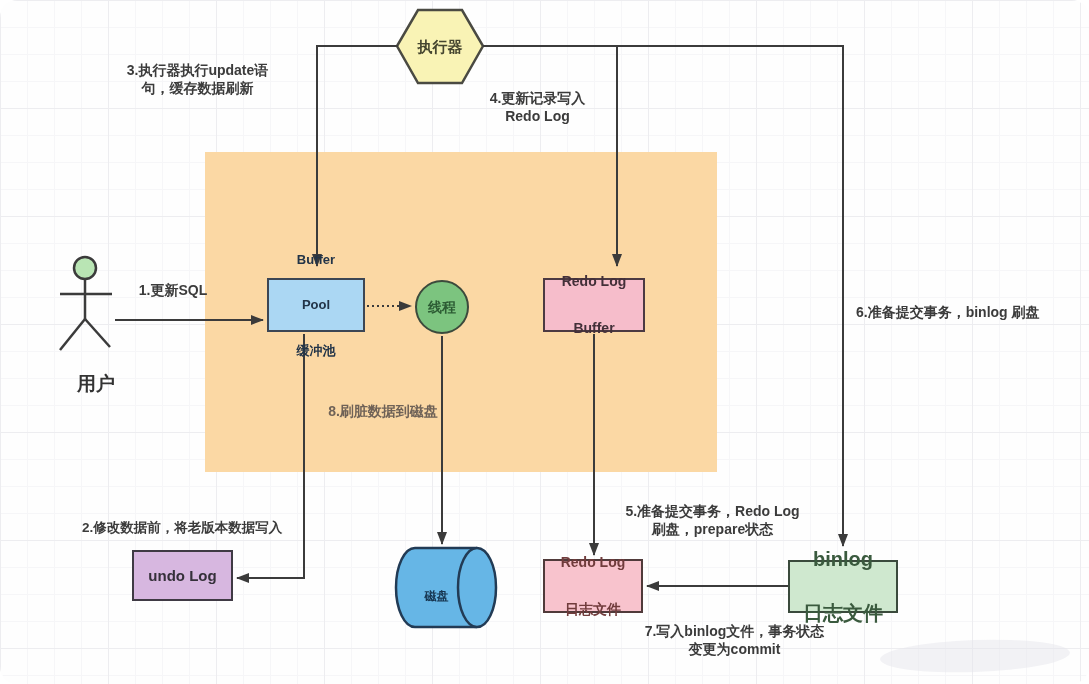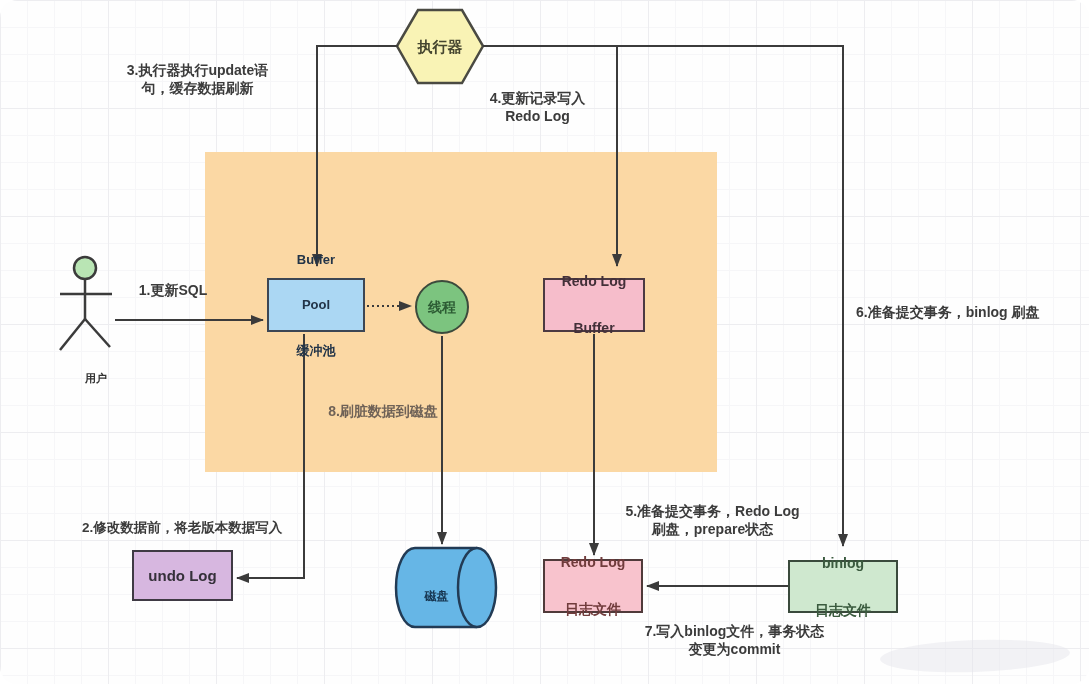--- a/index.html
+++ b/index.html
@@ -26,37 +26,37 @@
     align-items:center;justify-content:center;text-align:center;
     font-weight:700;box-sizing:border-box;
   }
   .box{border:2px solid #3e3e3e;gap:30px;}
   .node span{display:block;line-height:1.18;}
   .buffer-pool{left:267px;top:278px;width:98px;height:54px;background:#abd7f3;border-color:#3c4654;color:#223448;font-size:13px;}
   .thread{left:415px;top:280px;width:54px;height:54px;background:#7cc47f;border:2px solid #3c4a3c;border-radius:50%;color:#2d5c34;font-size:14px;}
   .redo-buffer{left:543px;top:278px;width:102px;height:54px;background:#f6bdcb;border-color:#4c3a42;color:#433039;font-size:14px;}
   .undo-log{left:132px;top:550px;width:101px;height:51px;background:#d7b7e0;border-color:#3f3a44;color:#35303a;font-size:15px;}
   .redo-file{left:543px;top:559px;width:100px;height:54px;background:#f8c3cd;border-color:#503a3a;color:#713c3c;font-size:14px;}
-  .binlog-file{left:788px;top:560px;width:110px;height:53px;background:#cfe8cf;border-color:#3a4a3c;color:#3a5a3e;font-size:14px;}
+  .binlog-file{left:788px;top:560px;width:110px;height:53px;background:#cfe8cf;border-color:#3a4a3c;color:#3a5a3e;font-size:20px;}
   .hex-label{left:397px;top:10px;width:86px;height:73px;color:#45452f;font-size:15px;background:transparent;z-index:3;}
   .disk-label{left:396px;top:548px;width:81px;height:57px;color:#16344f;font-size:12px;background:transparent;z-index:3;margin-top:20px;}
   .step{
     position:absolute;z-index:4;font-weight:700;color:#3b3b3b;
     font-size:14px;line-height:1.25;text-align:center;
   }
   .step span{display:block;}
   .step-1{left:128px;top:282px;width:90px;}
   .step-2{left:82px;top:520px;width:222px;font-size:13.5px;text-align:left;}
   .step-3{left:105px;top:62px;width:185px;}
   .step-4{left:455px;top:90px;width:165px;}
   .step-5{left:600px;top:503px;width:225px;}
   .step-6{left:856px;top:304px;width:225px;text-align:left;}
   .step-7{left:612px;top:623px;width:245px;}
   .step-8{left:313px;top:403px;width:140px;color:#6f6257;}
-  .user-label{left:70px;top:371px;width:52px;color:#333;font-size:11px;text-align:center;position:absolute;z-index:4;font-weight:700;}
+  .user-label{left:70px;top:371px;width:52px;color:#333;font-size:19px;text-align:center;position:absolute;z-index:4;font-weight:700;}
   .watermark{
     left:880px;top:640px;width:190px;height:32px;border-radius:50%;
     background:rgba(228,228,234,0.45);transform:rotate(-2deg);z-index:1;
   }
 </style>
 </head>
 <body>
 
 <div class="canvas">
 

